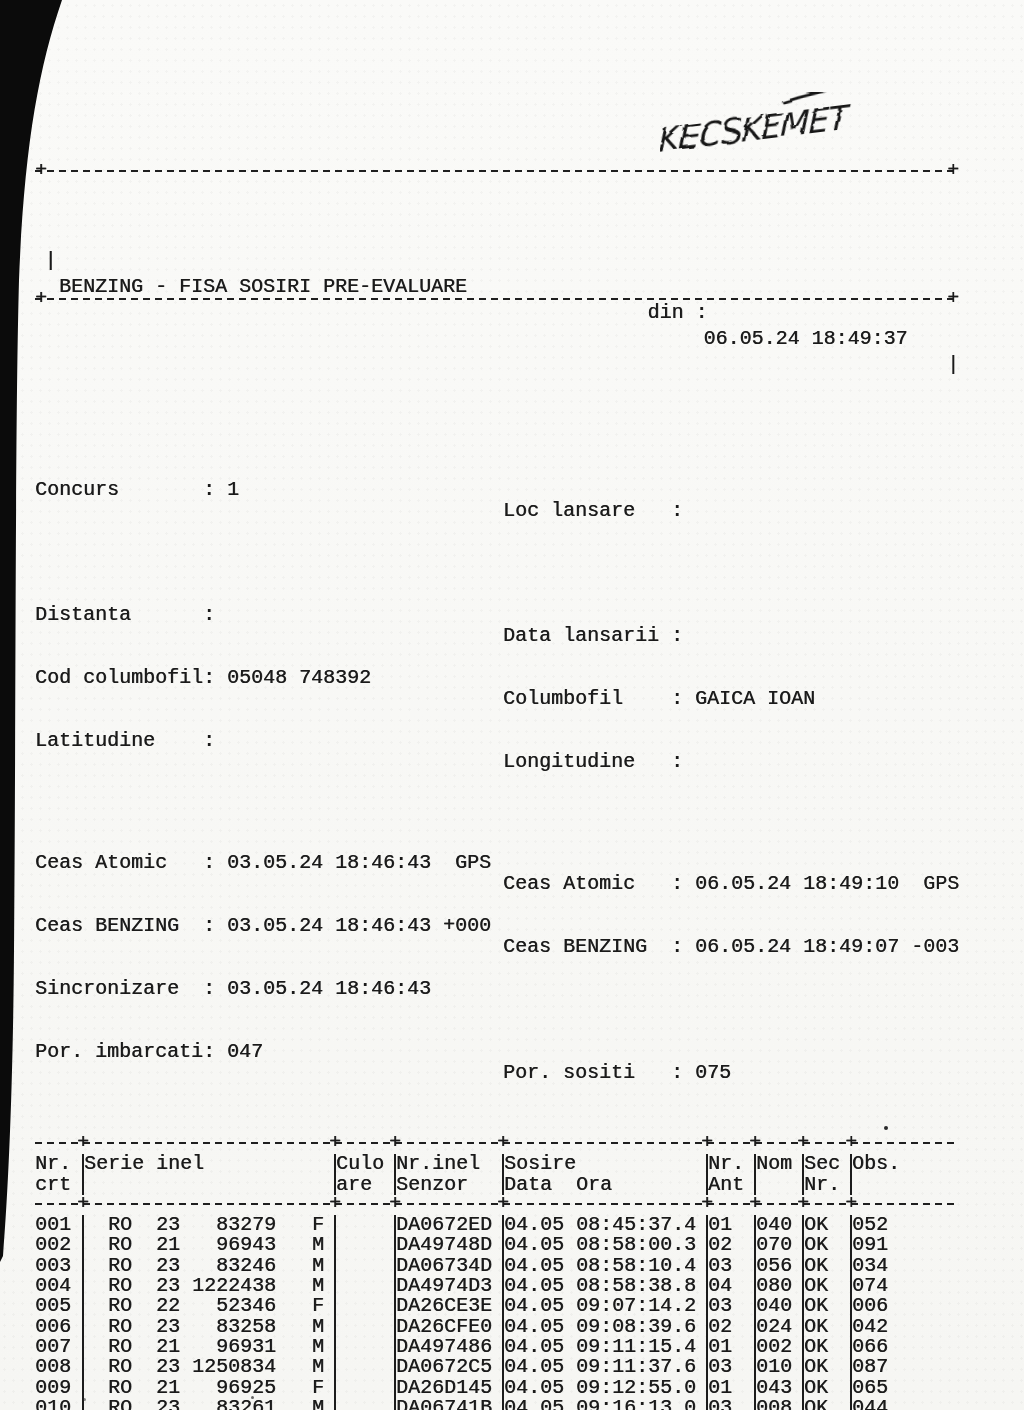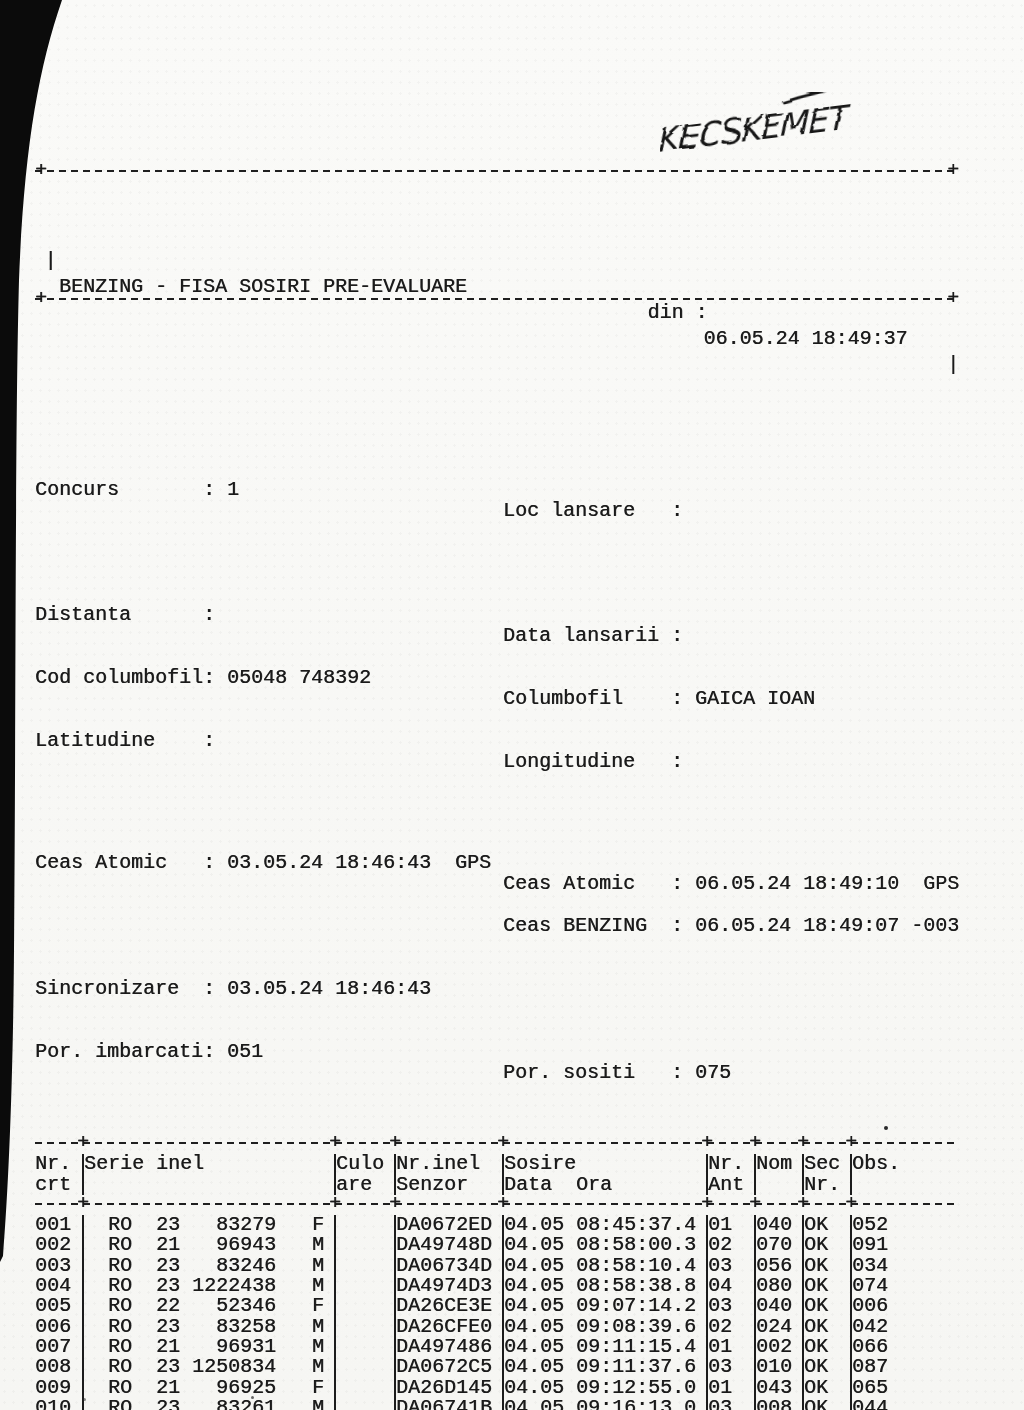--- a/index.html
+++ b/index.html
@@ -103,27 +103,28 @@
     <div class="iline">
       <span class="half-l"><span class="lbl">Latitudine</span>: <span></span></span>
       <span class="half-r"><span class="lbl">Longitudine</span>: <span></span></span>
     </div>
     <div class="gap-m"></div>
     <div class="iline">
       <span class="half-l"><span class="lbl">Ceas Atomic</span>: <span>03.05.24 18:46:43  GPS</span></span>
       <span class="half-r"><span class="lbl">Ceas Atomic</span>: <span>06.05.24 18:49:10  GPS</span></span>
     </div>
     <div class="iline">
+      <span class="half-l"><span class="lbl">Ceas BENZING</span>: <span>03.05.24 18:46:43 +000</span></span>
       <span class="half-r"><span class="lbl">Ceas BENZING</span>: <span>06.05.24 18:49:07 -003</span></span>
     </div>
     <div class="iline">
       <span class="half-l"><span class="lbl">Sincronizare</span>: <span>03.05.24 18:46:43</span></span>
     </div>
     <div class="iline">
-      <span class="half-l"><span class="lbl">Por. imbarcati</span>: <span>051</span></span>
+      <span class="half-l"><span class="lbl">Por. imbarcati</span>: <span>047</span></span>
       <span class="half-r"><span class="lbl">Por. sositi</span>: <span>075</span></span>
     </div>
 
     
     <table class="t">
       <colgroup>
         <col style="width:4ch"><col style="width:21ch"><col style="width:5ch">
         <col style="width:9ch"><col style="width:17ch"><col style="width:4ch">
         <col style="width:4ch"><col style="width:4ch"><col style="width:9ch">
       </colgroup>

